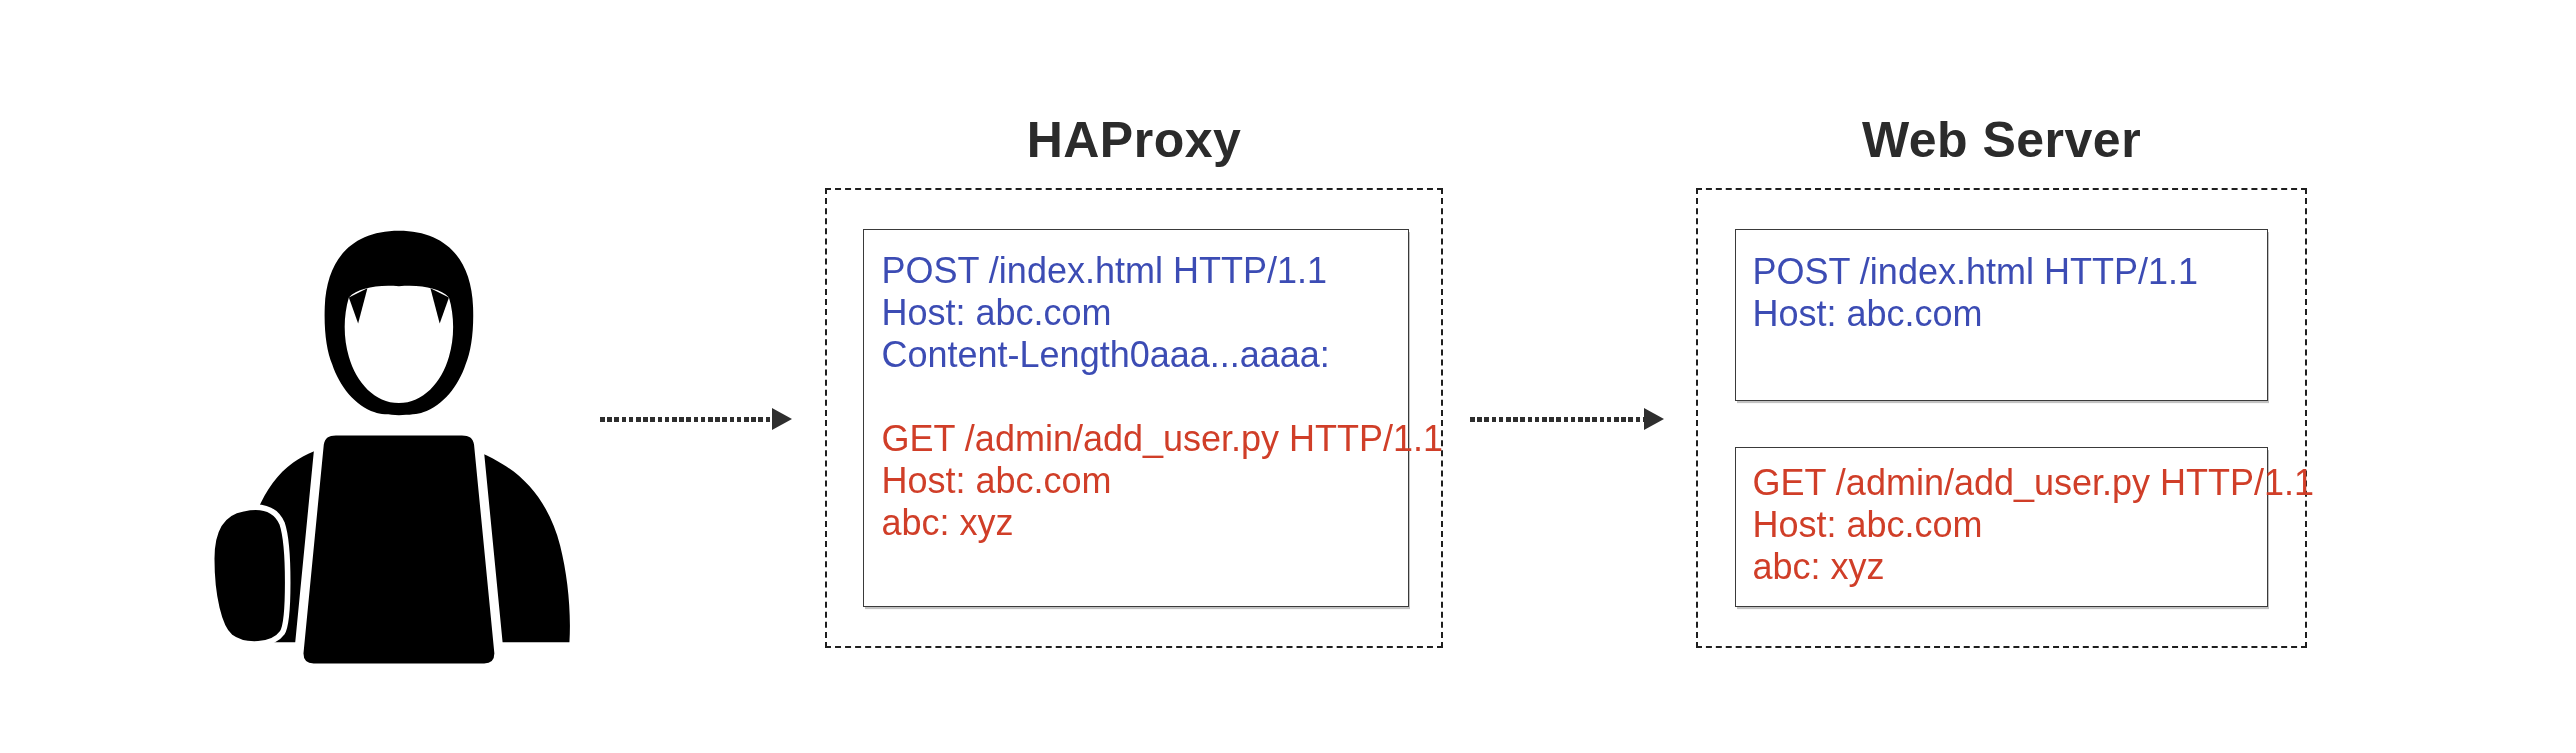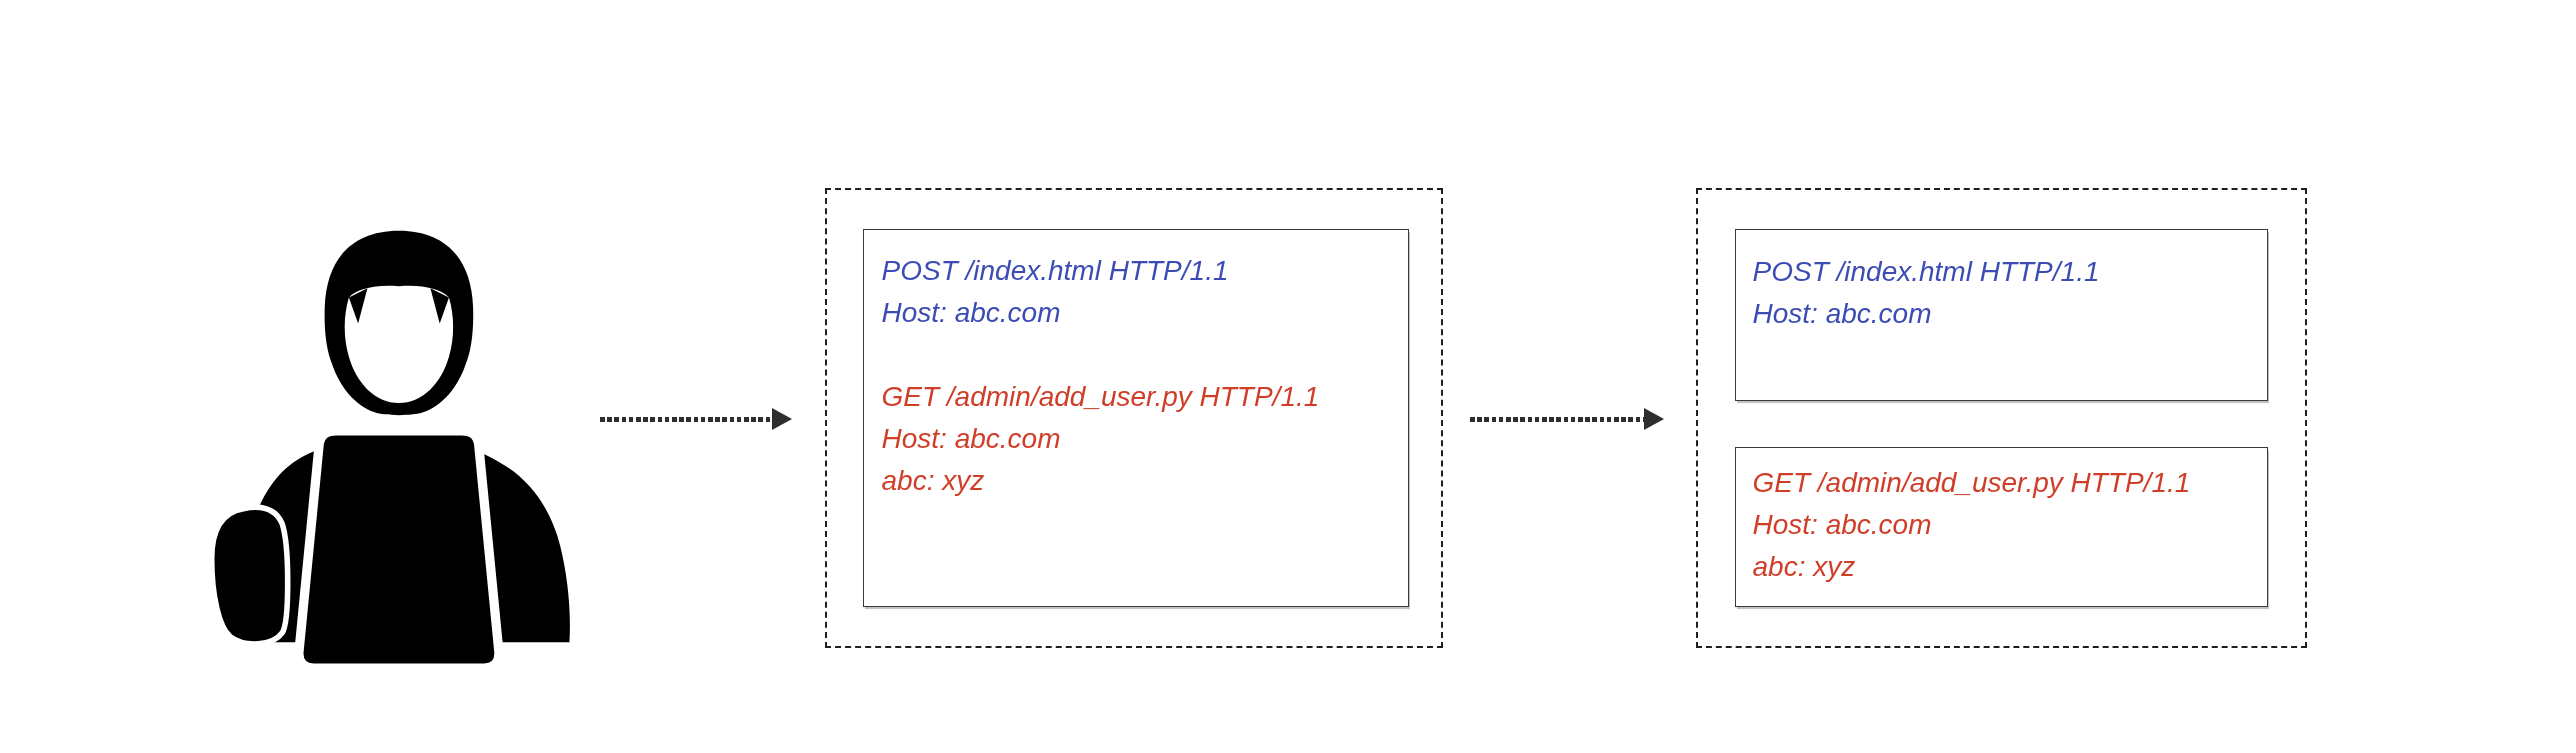--- a/index.html
+++ b/index.html
@@ -26,25 +26,24 @@
     background:transparent;
   }
   .request-box{
     position:absolute;
     border:1.5px solid var(--inner-border,#3a3a3a);
     background:#fff;
     box-sizing:border-box;
     box-shadow:1.5px 2.6px 0 -0.5px rgba(120,120,120,.45);
   }
   .code-line{
-    font-size:28px;
+    font-size:36px;
     line-height:42px;
     height:42px;
     white-space:nowrap;
-    font-style:italic;
   }
   .code-blue{color:var(--request-blue,#3c4cb4);}
   .code-red{color:var(--request-red,#d03e28);}
   .spacer-line{height:42px;}
   .flow-arrow{position:absolute;height:23px;}
   .flow-arrow .arrow-line{
     position:absolute;left:0;top:9.3px;height:4.6px;
     background:repeating-linear-gradient(90deg,var(--arrow,#2e2e2e) 0 4.6px,transparent 4.6px 7.2px);
   }
   .flow-arrow .arrow-head{
@@ -99,35 +98,38 @@
                C158,235 155,238 150,238 L58,238 C53,238 50,235 50,230
                L61,117 C62,112 65,110 70,110 Z" stroke="#fff" stroke-width="5"></path>
     </g>
   </svg>
 
   <div class="flow-arrow" id="arrow-user-haproxy">
     <div class="arrow-line"></div>
     <div class="arrow-head"></div>
   </div>
 
+  <div class="node-title" id="haproxy-title">HAProxy</div>
   <div class="dashed-box" id="haproxy-box"></div>
   <div class="request-box" id="haproxy-request-box">
     <div class="code-line code-blue">POST /index.html HTTP/1.1</div>
     <div class="code-line code-blue">Host: abc.com</div>
+    <div class="code-line code-blue">Content-Length0aaa...aaaa:</div>
     <div class="spacer-line"></div>
     <div class="code-line code-red">GET /admin/add_user.py HTTP/1.1</div>
     <div class="code-line code-red">Host: abc.com</div>
     <div class="code-line code-red">abc: xyz</div>
   </div>
 
   <div class="flow-arrow" id="arrow-haproxy-webserver">
     <div class="arrow-line"></div>
     <div class="arrow-head"></div>
   </div>
 
+  <div class="node-title" id="webserver-title">Web Server</div>
   <div class="dashed-box" id="webserver-box"></div>
   <div class="request-box" id="webserver-request-box-1">
     <div class="code-line code-blue">POST /index.html HTTP/1.1</div>
     <div class="code-line code-blue">Host: abc.com</div>
   </div>
   <div class="request-box" id="webserver-request-box-2">
     <div class="code-line code-red">GET /admin/add_user.py HTTP/1.1</div>
     <div class="code-line code-red">Host: abc.com</div>
     <div class="code-line code-red">abc: xyz</div>
   </div>

